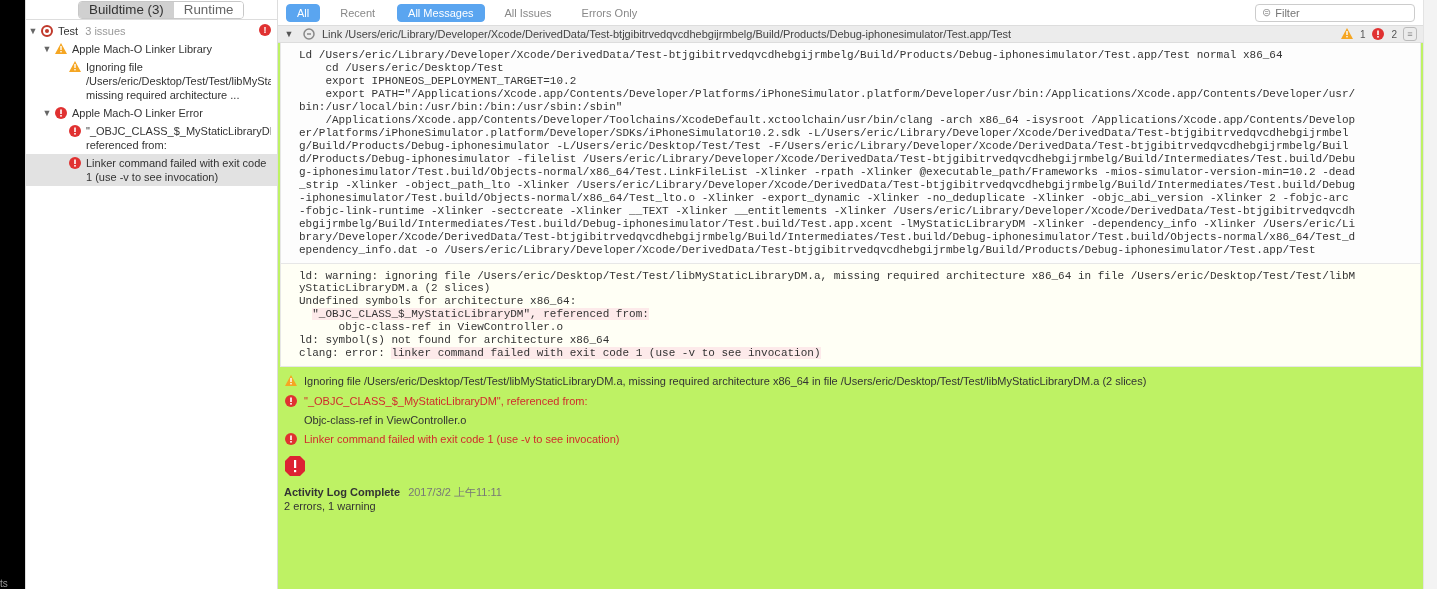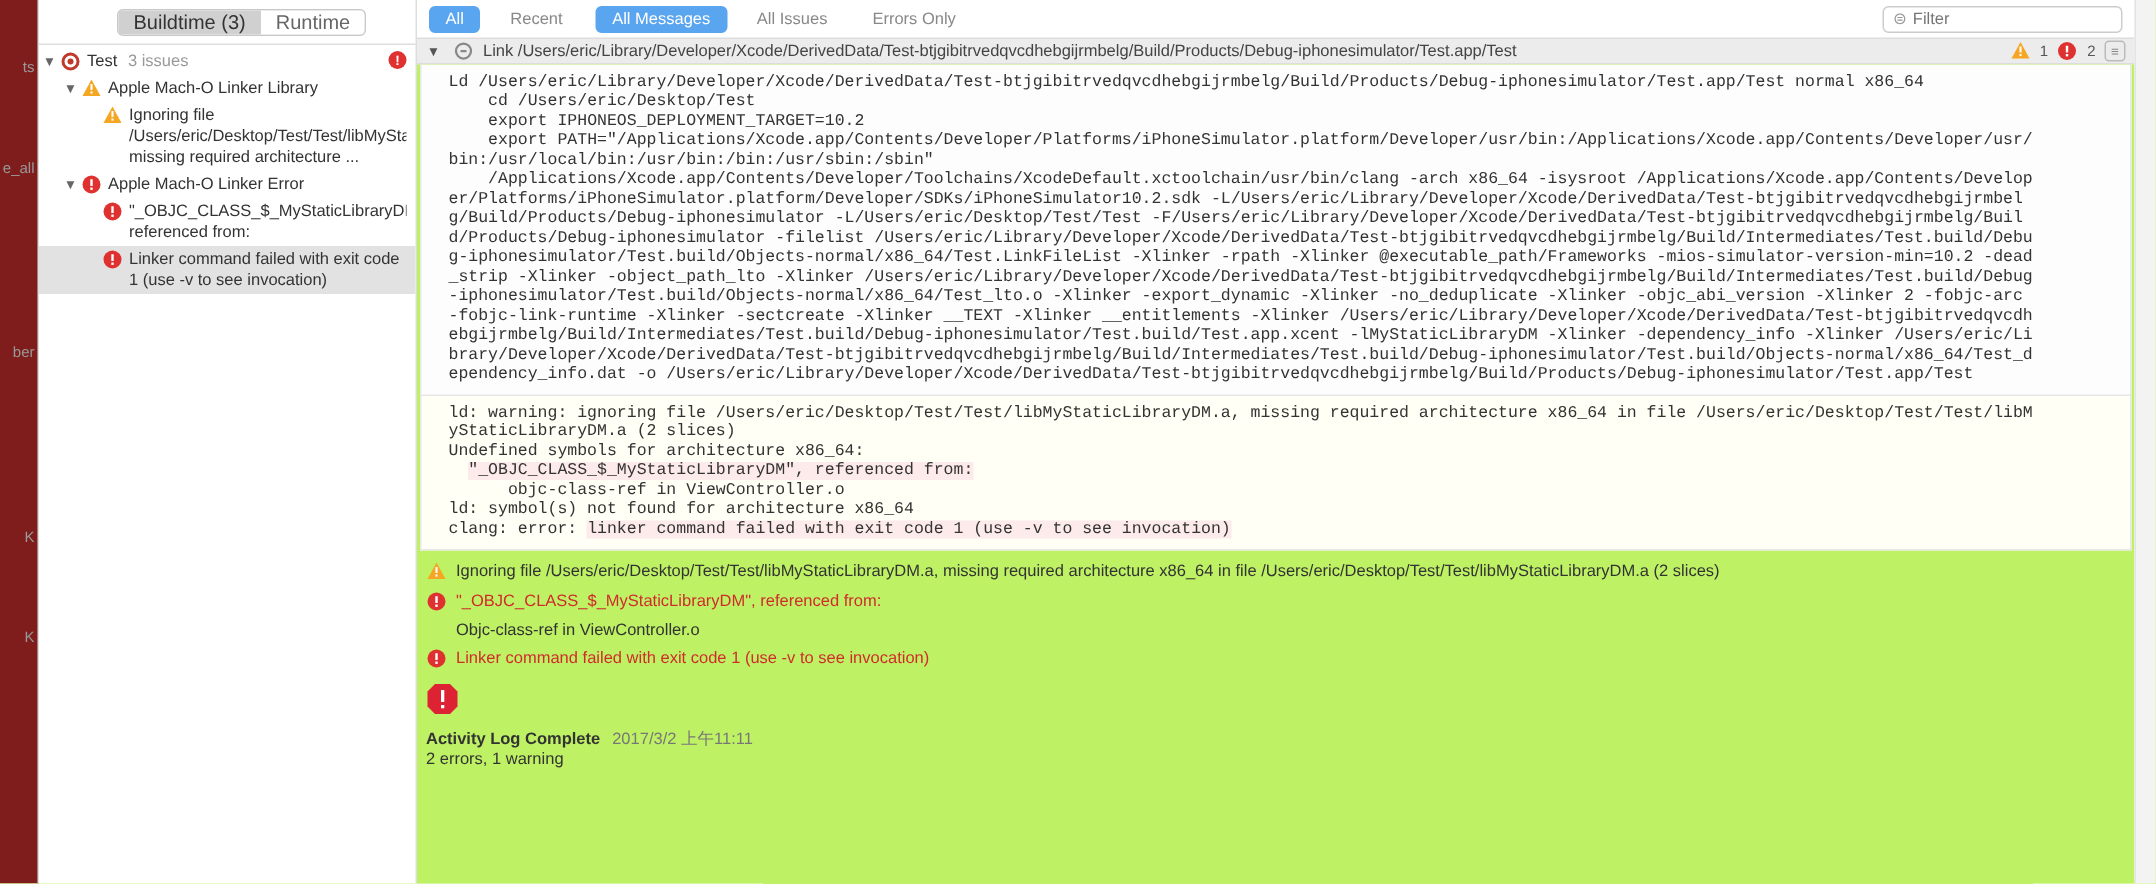--- a/index.html
+++ b/index.html
@@ -9,42 +9,42 @@
     background: #fff;
     color: #333;
     width: 1437px;
     height: 589px;
     overflow: hidden;
     display: flex;
   }
   
   .leftstrip {
     width: 26px;
-    background: #7f1d1d;
+    background: #000000;
     border-right: 1px solid #ddd;
     padding-top: 40px;
     display: flex;
-    flex-direction: column;
+    flex-direction: row;
     align-items: flex-end;
     gap: 56px;
     color: #999;
     font-size: 10px;
   }
   .leftstrip span { padding-right: 2px; white-space: nowrap; }
 
   
   .sidebar {
     width: 252px;
     background: #fff;
     border-right: 1px solid #ddd;
     display: flex;
     flex-direction: column;
   }
   .sidebar-top {
-    height: 30px;
+    height: 20px;
     border-bottom: 1px solid #ddd;
     display: flex;
     align-items: center;
     padding: 0 8px;
     gap: 4px;
   }
   .seg {
     display: flex;
     border: 1px solid #c8c8c8;
     border-radius: 4px;

